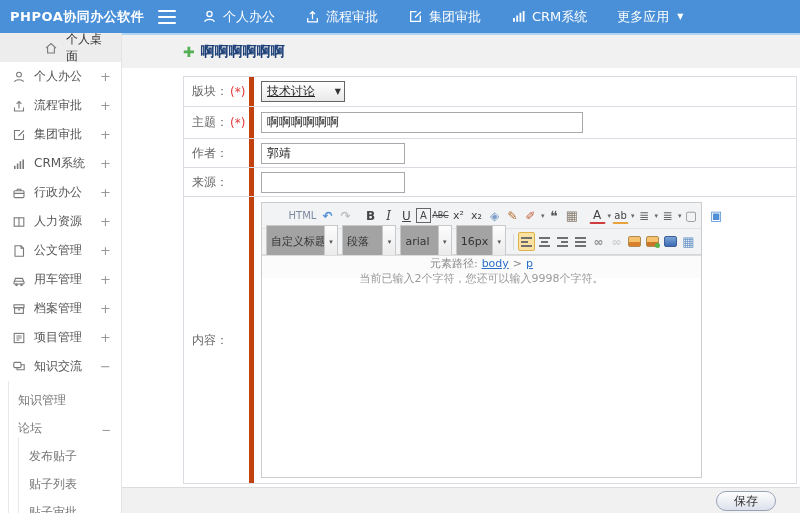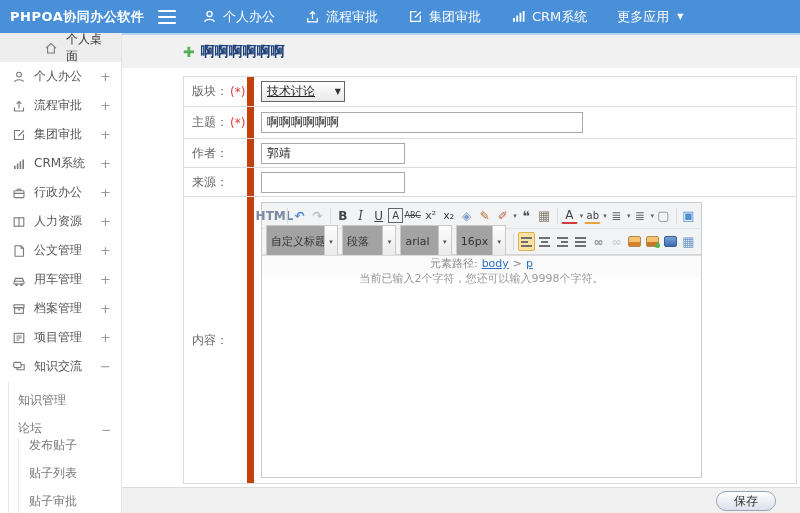--- a/index.html
+++ b/index.html
@@ -21,33 +21,33 @@
   .side-item { height:29px; display:flex; align-items:center; padding:0 10px 0 12px; cursor:pointer; }
   .side-item.active { background:#ededed; color:#333;padding-left:44px; }
   .side-item svg { flex:0 0 14px; margin-right:8px; display:block; }
   .side-item .lbl { flex:1; }
   .side-item .exp { color:#999; font-size:13px; }
   .sub-l1 { margin-left:8px; border-left:1px solid #e8e8e8; }
   .sub1-item { height:28px; display:flex; align-items:flex-end; padding:0 10px 0 9px; color:#777; cursor:pointer; }
   .sub1-item .lbl { flex:1; }
   .sub1-item .exp { color:#999; }
   .sub-l2 { margin-left:9px; border-left:1px solid #e8e8e8; }
-  .sub2-item { height:28px; display:flex; align-items:flex-start; padding-left:10px; color:#777; cursor:pointer; }
+  .sub2-item { height:28px; display:flex; align-items:flex-end; padding-left:10px; color:#777; cursor:pointer; }
 
   
   .main { position:absolute; left:122px; top:33px; right:0; bottom:0; background:#fff; overflow:hidden; }
   .blue-line { height:2px; background:#b3d4f0; }
   .title-strip { height:33px; background:#f1f1f1; display:flex; align-items:center; padding-left:61px; }
   .plus-ico { color:#55b055; font-size:14px; margin-right:6px; }
   .page-title { font-size:14px; font-weight:bold; color:#1c3f77; }
 
   
   .form-table { margin:8px 3px 0 61px; border:1px solid #d9dde3; border-bottom:none; }
   .frow { display:flex; border-bottom:1px solid #d9dde3; background:#fff; }
-  .fcell-label { flex:0 0 70px; border-right:7px solid #c2410c; display:flex; align-items:center; padding-left:8px; font-size:12px; color:#666; gap:2px; }
+  .fcell-label { flex:0 0 70px; border-right:5px solid #c2410c; display:flex; align-items:center; padding-left:8px; font-size:12px; color:#666; gap:2px; }
   .req { color:#e43b3b; }
   .fcell-field { flex:1; display:flex; align-items:center; padding-left:7px; }
   .r1{height:30px} .r2{height:32px} .r3{height:29px} .r4{height:29px}
   .r5{height:287px} .r5 .fcell-field{align-items:flex-start; padding-top:5px;}
 
   .tinput { height:21px; border:1px solid #a9a9a9; font-size:12px; padding:2px 5px; font-family:"DejaVu Sans","Liberation Sans",sans-serif; color:#222; background:#fff; }
   .w-subject { width:322px; }
   .w-small { width:144px; }
 
   .select-box { width:84px; height:21px; border:1px solid #666; background:linear-gradient(#fff,#e8e8e8); display:flex; align-items:center; padding:0 3px 0 5px; font-size:12px; color:#222; cursor:pointer; }
@@ -55,21 +55,21 @@
   .select-box .sc { font-size:8px; color:#333; }
 
   
   .editor { width:441px; height:276px; border:1px solid #ccc; display:flex; flex-direction:column; background:#fff; }
   .tb { display:flex; align-items:center; background:#f2f3f5; padding:0 4px; gap:1px; }
   .tb1 { height:26px; border-bottom:1px solid #e2e2e2; }
   .tb2 { height:26px; border-bottom:1px solid #d6d6d6; }
   .tbtn { min-width:17px; height:19px; display:flex; align-items:center; justify-content:center; font-size:12px; color:#444; cursor:pointer; border:1px solid transparent; border-radius:2px; padding:0 1px; }
   .sep { width:1px; height:16px; background:#d8d8d8; margin:0 3px; }
   .car { font-size:7px; color:#666; margin-left:1px; cursor:pointer; }
-  .t-html { font-size:12px; font-weight:bold; color:#7a8aa0; }
+  .t-html { font-size:10px; font-weight:normal; color:#7a8aa0;margin-left:28px; }
   .t-undo { color:#4f8fd6; font-weight:bold; }
   .t-redo { color:#bfbfbf; font-weight:bold; }
   .t-b { font-weight:bold; }
   .t-i { font-style:italic; font-family:"DejaVu Serif","Liberation Serif",serif; }
   .t-u { text-decoration:underline; }
   .t-abox { border:1px solid #666; border-radius:0; height:15px; min-width:15px; font-size:10px; }
   .t-abc { font-size:8px; text-decoration:line-through; }
   .t-sup,.t-sub { font-size:11px; }
   .t-erase { color:#7a9cc6; }
   .t-brush { color:#b06a2a; }

